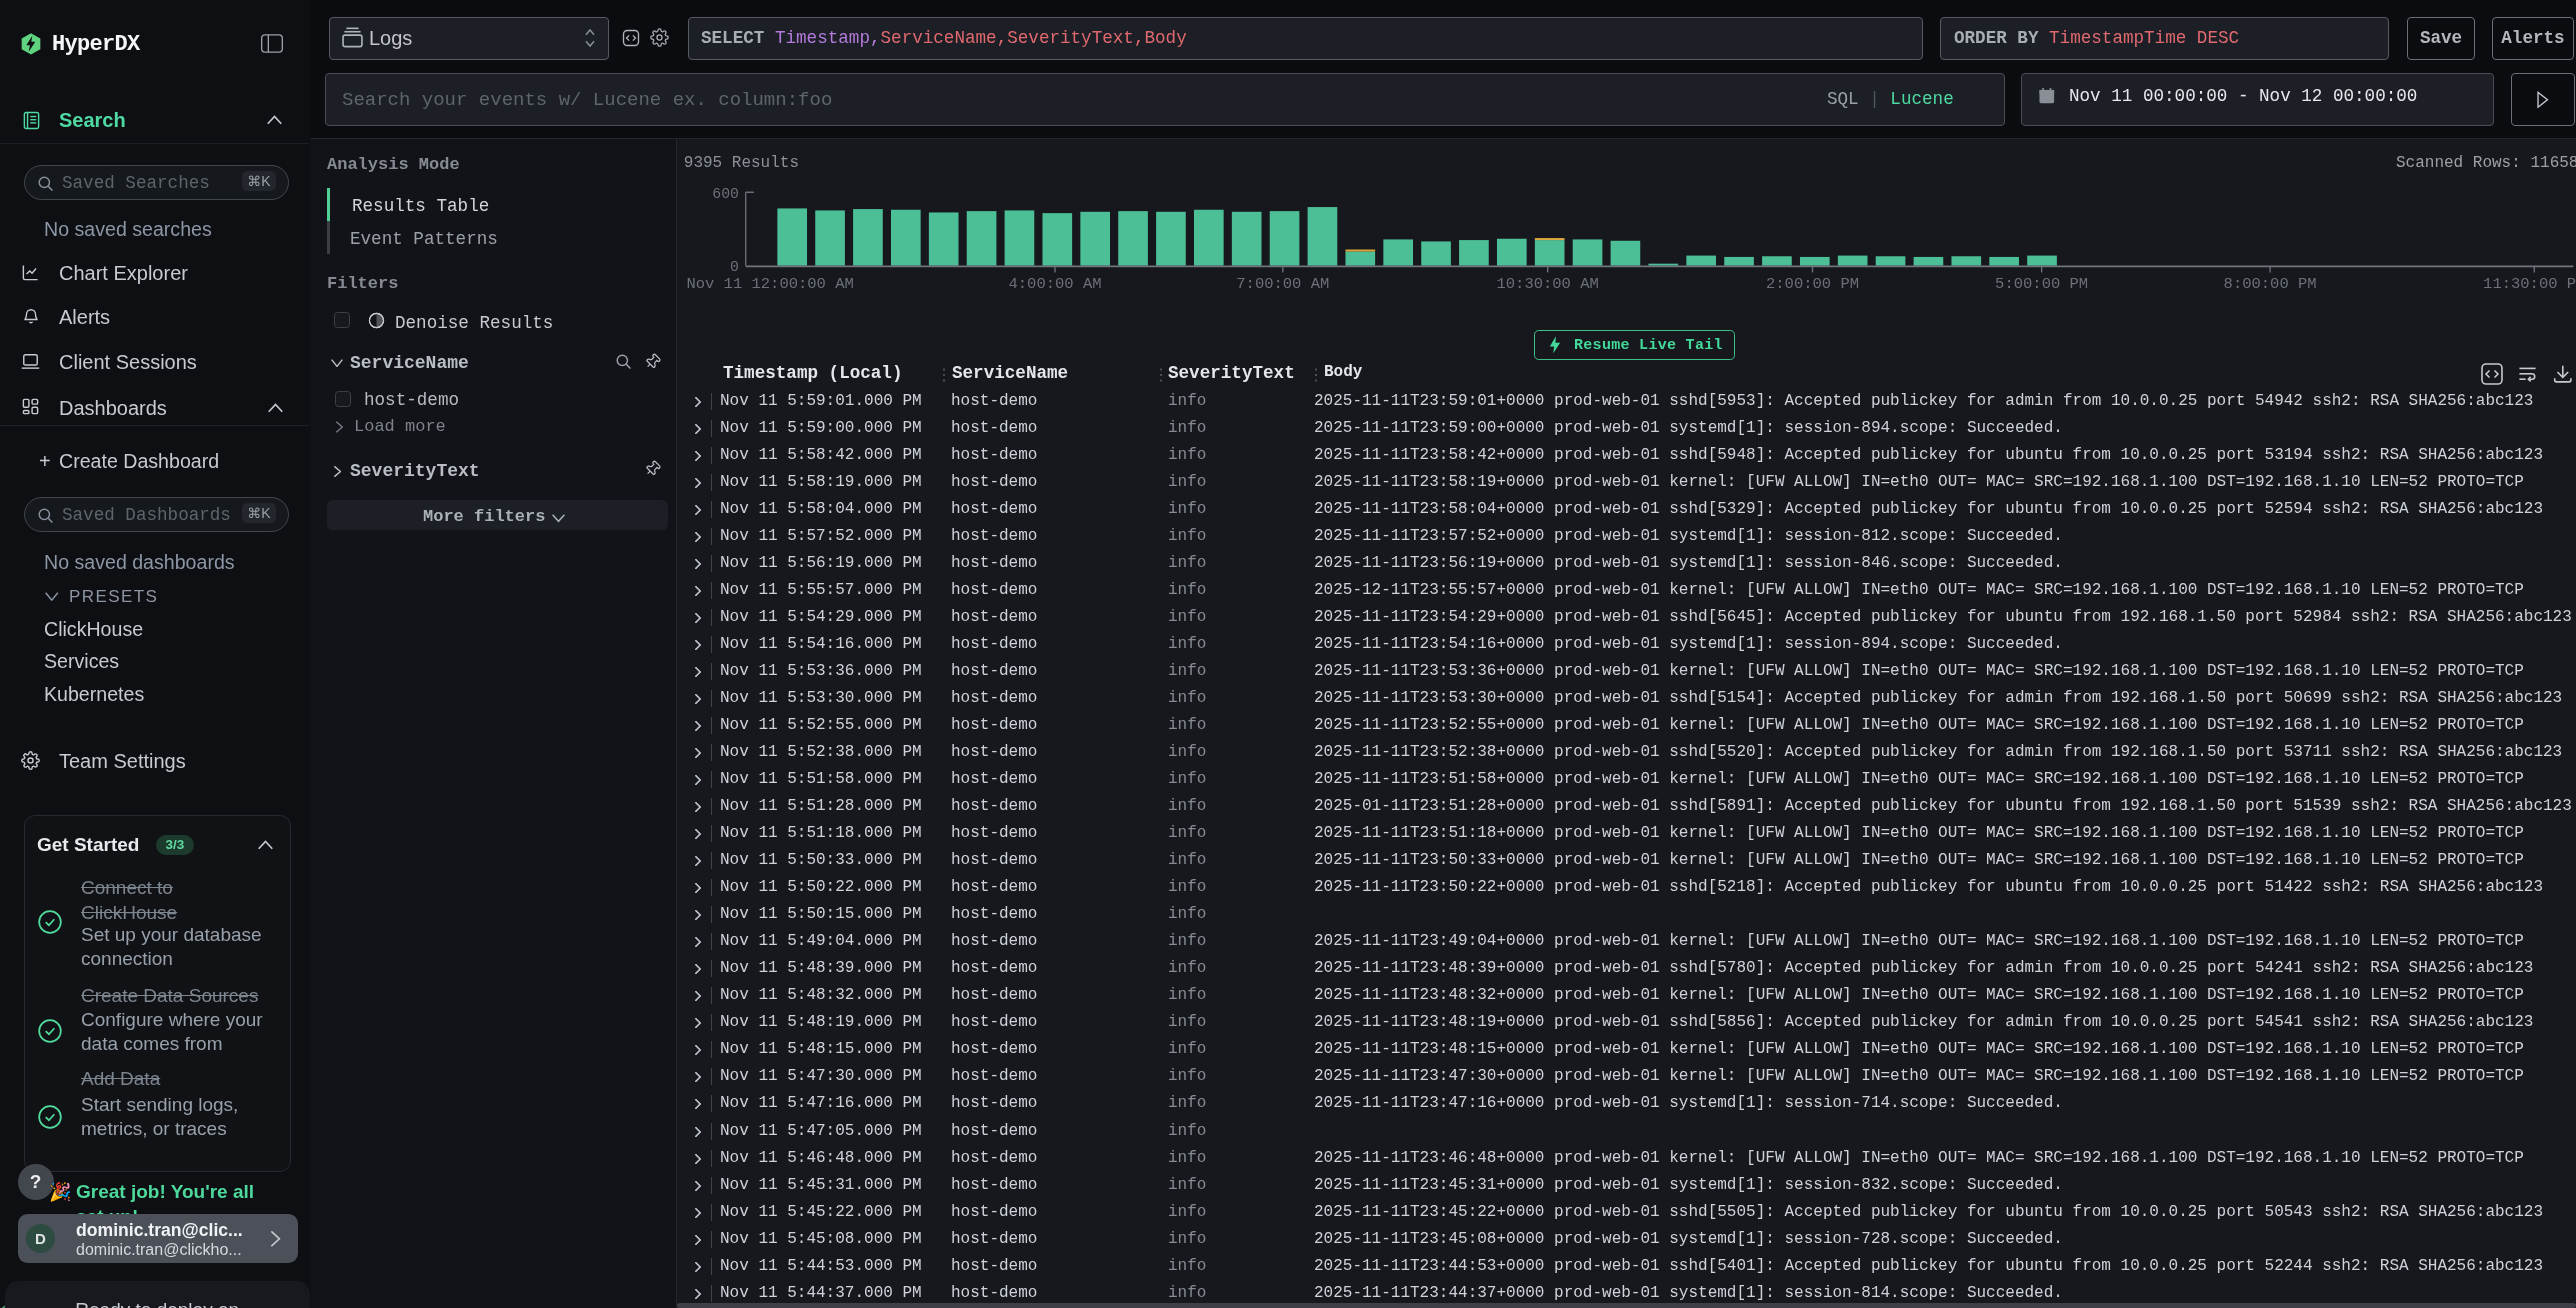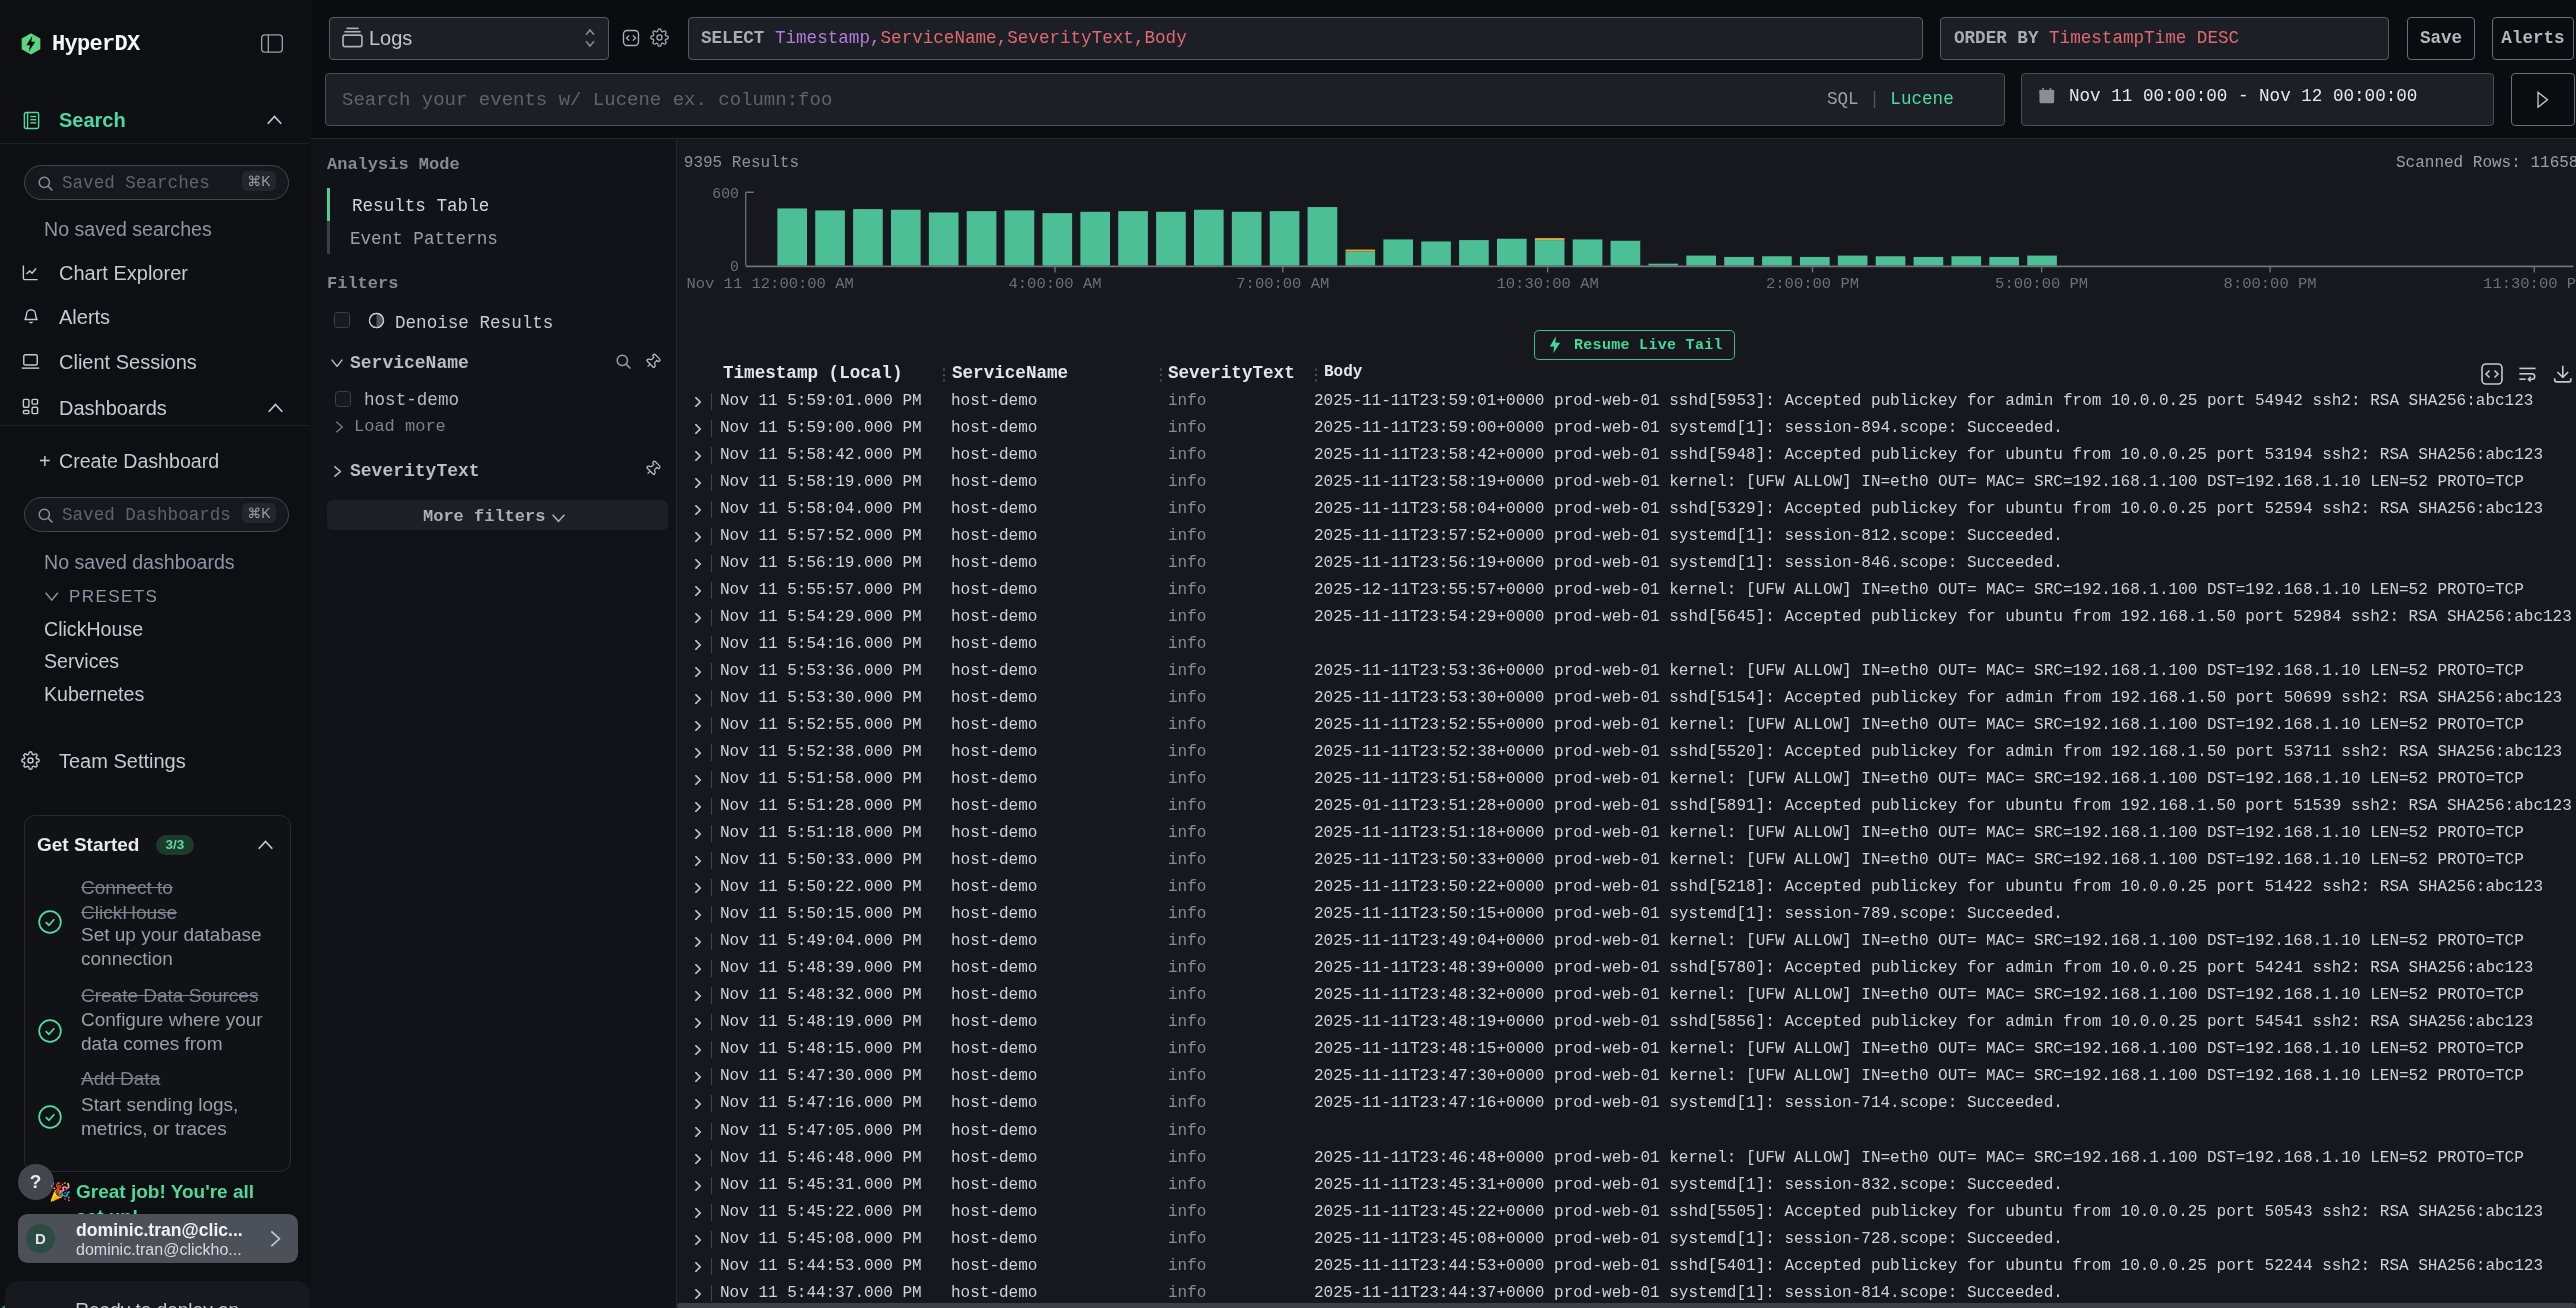--- a/index.html
+++ b/index.html
@@ -415,20 +415,21 @@
       <span class="svc">host-demo</span>
       <span class="sev">info</span>
       <span class="bod">2025-11-11T23:54:29+0000 prod-web-01 sshd[5645]: Accepted publickey for ubuntu from 192.168.1.50 port 52984 ssh2: RSA SHA256:abc123</span>
     </div>
 <div class="tr" style="top:492px">
       <span class="chev"></span>
       <span class="vtick"></span>
       <span class="ts">Nov 11 5:54:16.000 PM</span>
       <span class="svc">host-demo</span>
       <span class="sev">info</span>
+      <span class="bod">2025-11-11T23:54:16+0000 prod-web-01 systemd[1]: session-894.scope: Succeeded.</span>
     </div>
 <div class="tr" style="top:519px">
       <span class="chev"></span>
       <span class="vtick"></span>
       <span class="ts">Nov 11 5:53:36.000 PM</span>
       <span class="svc">host-demo</span>
       <span class="sev">info</span>
       <span class="bod">2025-11-11T23:53:36+0000 prod-web-01 kernel: [UFW ALLOW] IN=eth0 OUT= MAC= SRC=192.168.1.100 DST=192.168.1.10 LEN=52 PROTO=TCP</span>
     </div>
 <div class="tr" style="top:546px">
@@ -494,21 +495,20 @@
       <span class="svc">host-demo</span>
       <span class="sev">info</span>
       <span class="bod">2025-11-11T23:50:22+0000 prod-web-01 sshd[5218]: Accepted publickey for ubuntu from 10.0.0.25 port 51422 ssh2: RSA SHA256:abc123</span>
     </div>
 <div class="tr" style="top:762px">
       <span class="chev"></span>
       <span class="vtick"></span>
       <span class="ts">Nov 11 5:50:15.000 PM</span>
       <span class="svc">host-demo</span>
       <span class="sev">info</span>
-      <span class="bod">2025-11-11T23:50:15+0000 prod-web-01 systemd[1]: session-789.scope: Succeeded.</span>
     </div>
 <div class="tr" style="top:789px">
       <span class="chev"></span>
       <span class="vtick"></span>
       <span class="ts">Nov 11 5:49:04.000 PM</span>
       <span class="svc">host-demo</span>
       <span class="sev">info</span>
       <span class="bod">2025-11-11T23:49:04+0000 prod-web-01 kernel: [UFW ALLOW] IN=eth0 OUT= MAC= SRC=192.168.1.100 DST=192.168.1.10 LEN=52 PROTO=TCP</span>
     </div>
 <div class="tr" style="top:816px">

